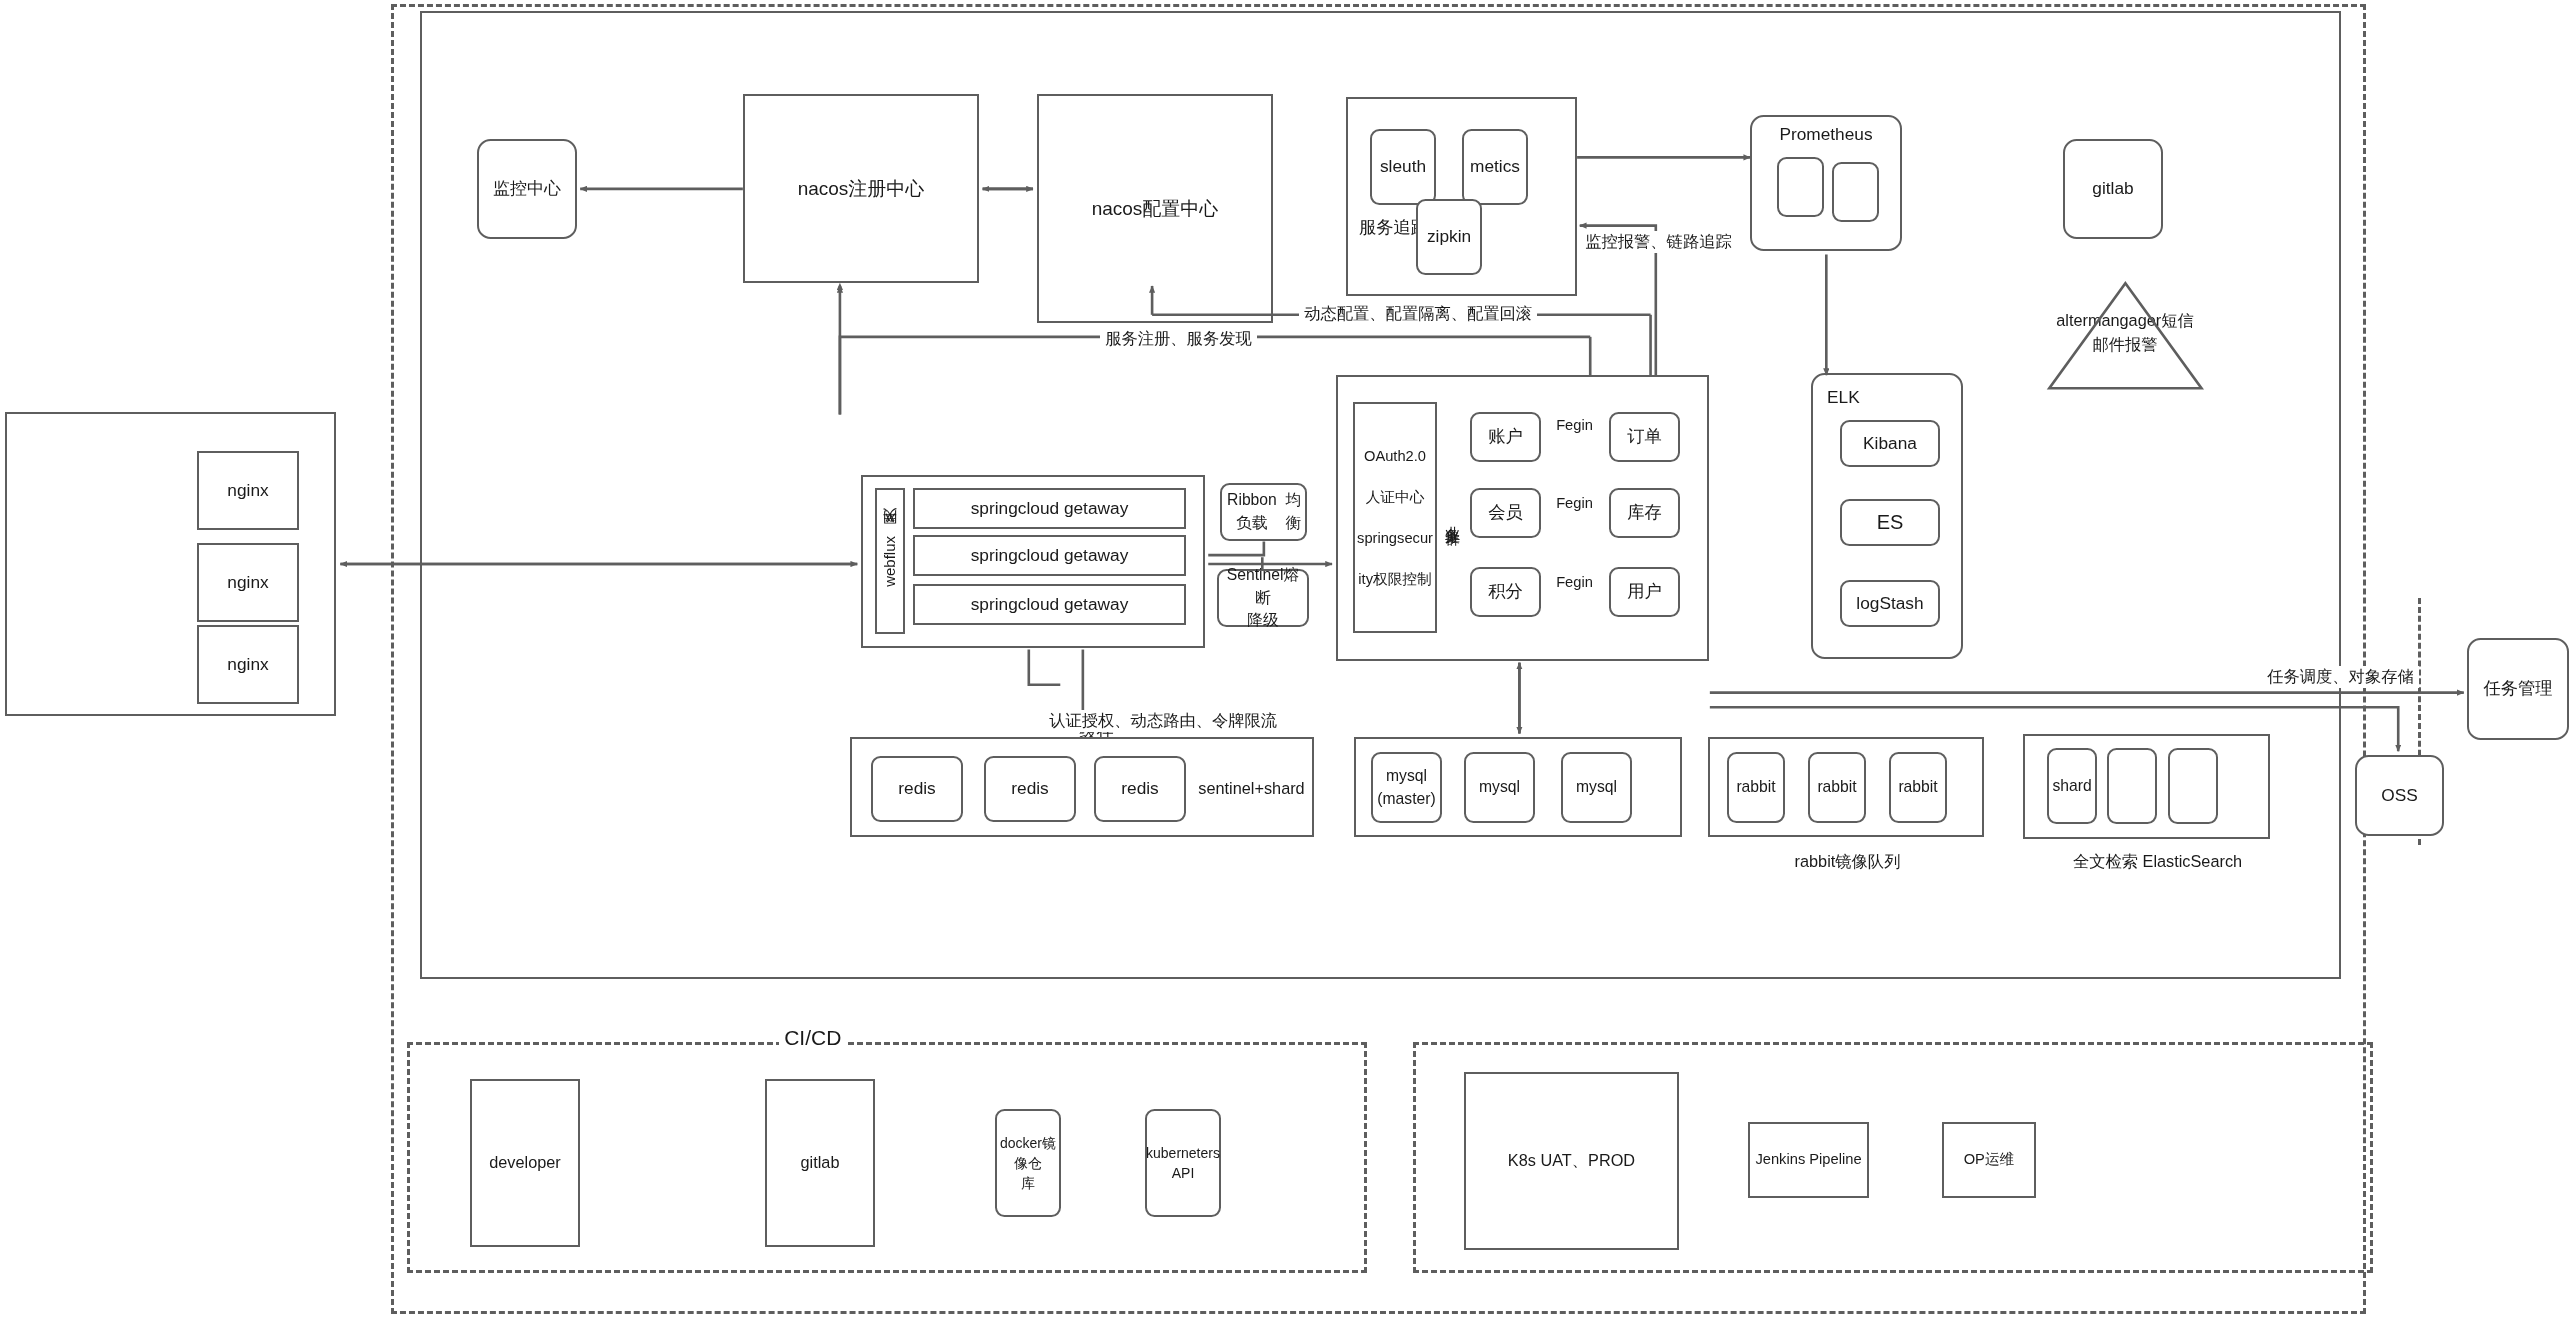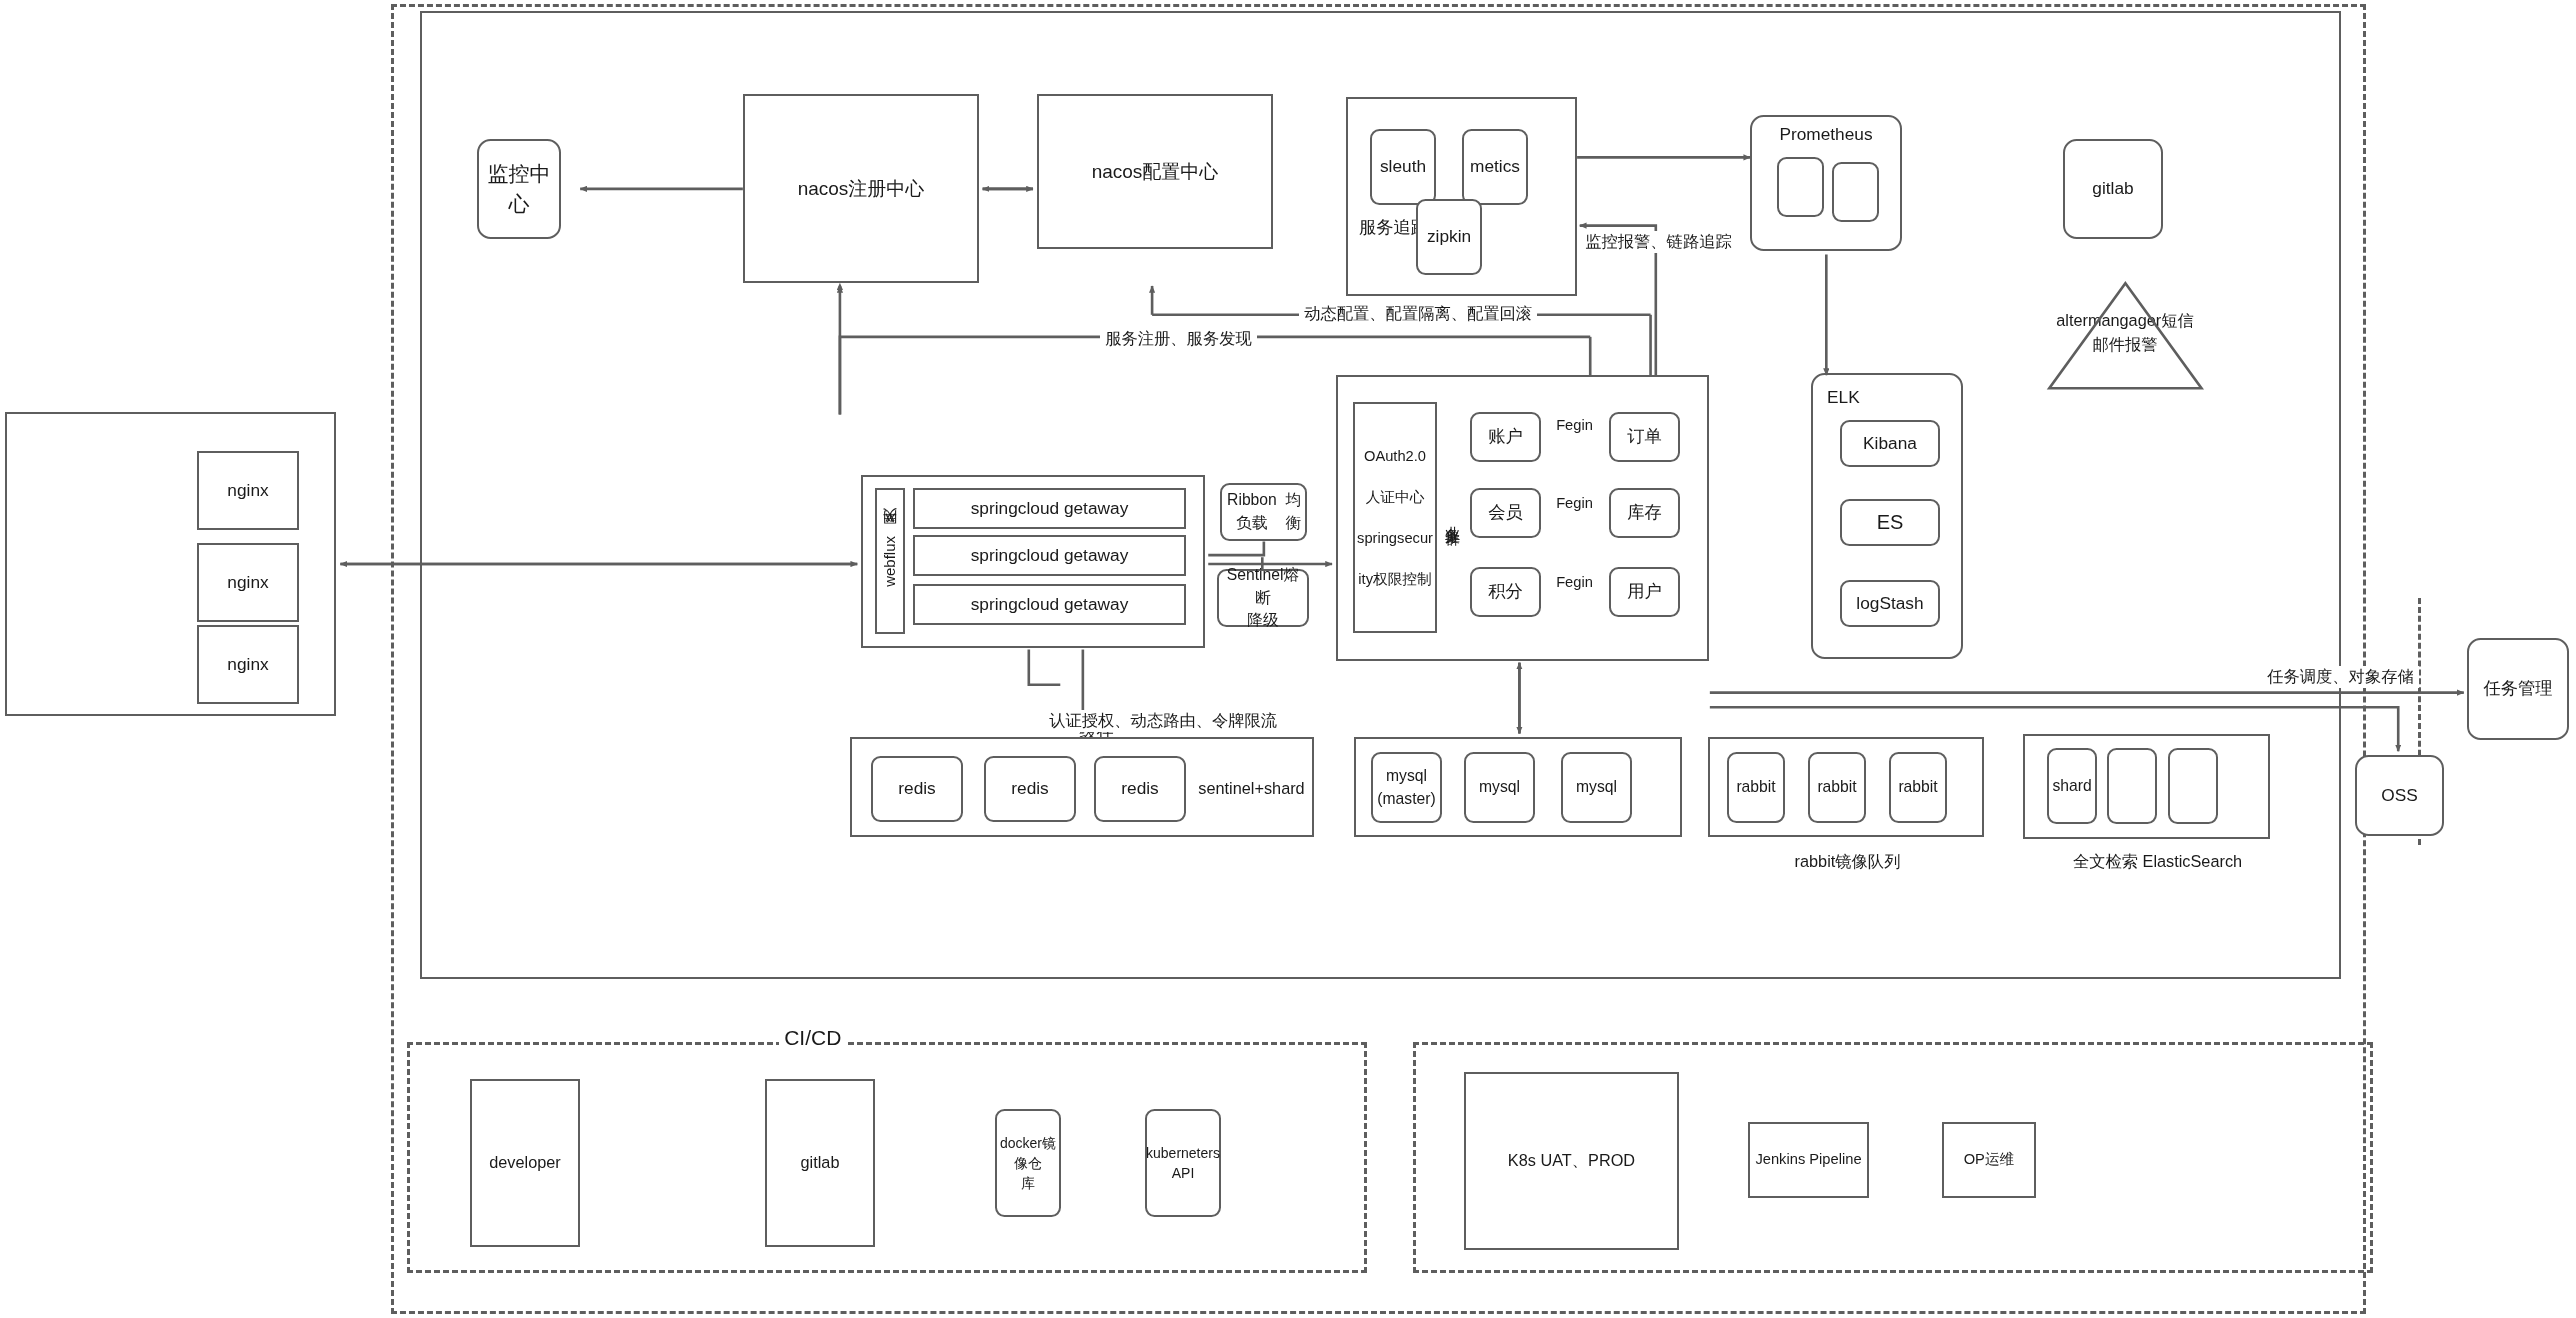--- a/index.html
+++ b/index.html
@@ -81,24 +81,24 @@
 <div id="stage">
 
   <div class="dashed" style="left:391px;top:4.2px;width:1975px;height:1310px;"></div>
   <div class="dashed" style="left:420px;top:10.5px;width:1921px;height:968px;border-style:solid;border-width:2.6px;"></div>
 
   <div class="box" style="left:5.2px;top:412px;width:331px;height:304px;"></div>
   <div class="box" style="left:197px;top:451px;width:102px;height:79px;font-size:17.3px;">nginx</div>
   <div class="box" style="left:197px;top:543px;width:102px;height:79px;font-size:17.3px;">nginx</div>
   <div class="box" style="left:197px;top:625px;width:102px;height:79px;font-size:17.3px;">nginx</div>
 
-  <div class="box rb" style="left:477px;top:139px;width:84px;height:100px;font-size:21px;">监控中心</div>
+  <div class="box rb" style="left:477px;top:139px;width:100px;height:100px;font-size:17px;">监控中心</div>
 
   <div class="box" style="left:743px;top:94px;width:236px;height:189px;font-size:19px;">nacos注册中心</div>
-  <div class="box" style="left:1037px;top:94px;width:236px;height:155px;font-size:19px;">nacos配置中心</div>
+  <div class="box" style="left:1037px;top:94px;width:236px;height:229px;font-size:19px;">nacos配置中心</div>
 
   <div class="box" style="left:1346px;top:97px;width:231px;height:199px;"></div>
   <div class="plain" style="left:1359px;top:215px;width:100px;height:23px;font-size:17.3px;justify-content:flex-start;">服务追踪</div>
   <div class="box rb-sm" style="left:1370px;top:129px;width:66px;height:76px;font-size:17.3px;">sleuth</div>
   <div class="box rb-sm" style="left:1462px;top:129px;width:66px;height:76px;font-size:17.3px;">metics</div>
   <div class="box rb-sm" style="left:1416px;top:199px;width:66px;height:76px;font-size:17.3px;">zipkin</div>
 
   <div class="box rb" style="left:1750px;top:115px;width:152px;height:136px;align-items:flex-start;justify-content:center;padding-top:5px;font-size:17.3px;">Prometheus</div>
   <div class="box rb-sm" style="left:1777px;top:157px;width:47px;height:60px;"></div>
   <div class="box rb-sm" style="left:1832px;top:162px;width:47px;height:60px;"></div>

